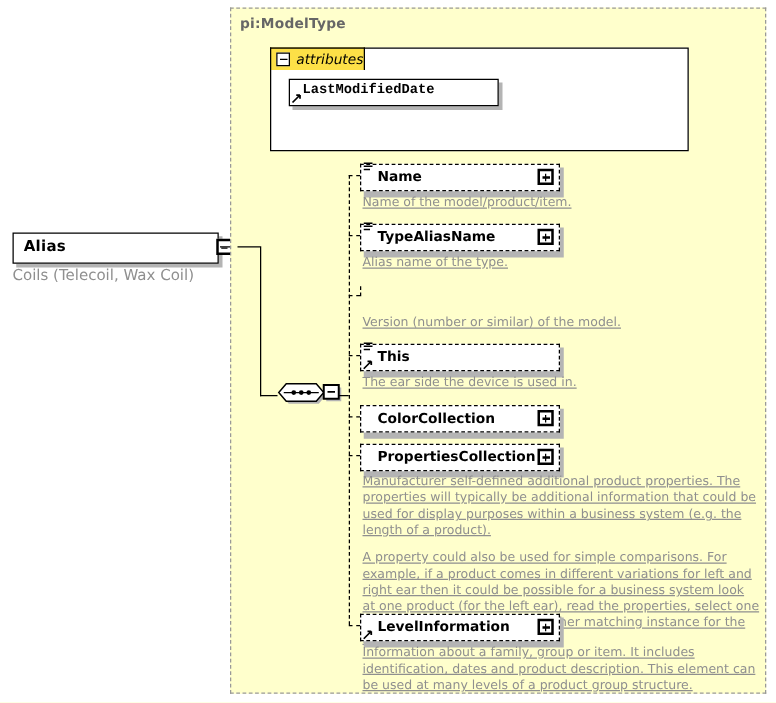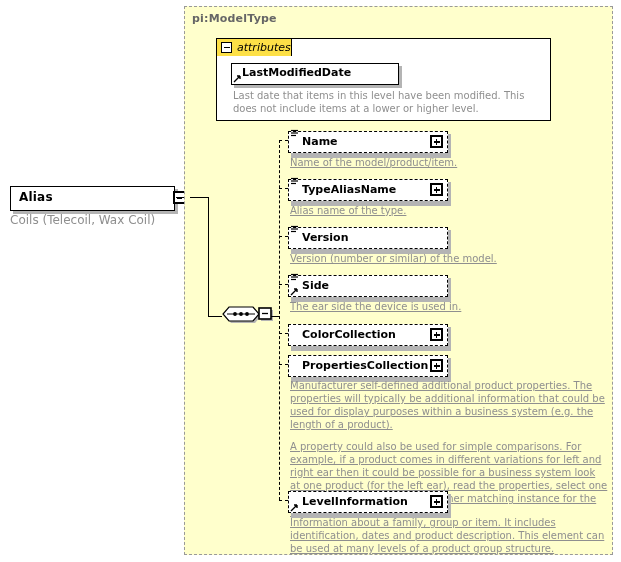--- a/index.html
+++ b/index.html
@@ -73,21 +73,21 @@
     border:1px solid #000;background:#fff;box-sizing:border-box;
   }
   #attributes-tab .tgl i{
     position:absolute;left:1.5px;top:4px;width:6px;height:1px;background:#000;
   }
   #attributes-tab .txt{
     position:absolute;left:20px;top:2px;font-size:11px;font-style:italic;color:#000;
   }
 
   
-  #attr-node{position:absolute;left:231px;top:63px;width:168px;height:22px;}
+  #attr-node{position:absolute;left:231px;top:63px;width:168px;height:22px;font-family:Liberation Mono, monospace;}
   #attr-node .shadow{position:absolute;left:3px;top:3px;width:168px;height:22px;background:#b4b4b4;}
   #attr-node .boxbody{position:absolute;left:0;top:0;width:166px;height:20px;border:1px solid #000;background:#fff;}
   #attr-node .lbl{position:absolute;left:11px;top:3px;font-size:11px;font-weight:bold;}
   .corner-arrow{
     position:absolute;width:9px;height:9px;
   }
   .corner-arrow svg{display:block;}
   #attr-annotation{
     position:absolute;left:233px;top:89px;width:310px;
     font-size:10px;color:#8f8f8f;line-height:13px;
@@ -161,21 +161,20 @@
   <div id="attr-node">
     <div class="shadow"></div>
     <div class="boxbody"></div>
     <div class="corner-arrow" style="left:2px;top:11px;">
       <svg width="9" height="9" viewBox="0 0 9 9">
           <path d="M1 8 L7 2 M7 2 L4 2 M7 2 L7 5" stroke="#000" stroke-width="1.4" fill="none"></path>
         </svg>
     </div>
     <div class="lbl">LastModifiedDate</div>
   </div>
-  <div id="attr-annotation">Last date that items in this level have been modified. This does not include items at a lower or higher level.</div>
 
   <div class="hline-solid" style="left:190px;top:197px;width:18px;"></div>
 
   <div class="vline-solid" style="left:208px;top:197px;height:120px;"></div>
 
   <div class="hline-solid" style="left:208px;top:316px;width:14px;"></div>
 
   <div id="sequence-node">
     <svg width="62" height="30" viewBox="0 0 62 30">
       <polygon points="13,6 37,6 43,13 37,20 13,20 7,13" fill="#b4b4b4"></polygon>
@@ -239,50 +238,38 @@
         </svg>
     </div>
     <div class="lbl">TypeAliasName</div>
     <div class="plus">
         <span class="h"></span>
         <span class="v"></span>
       </div>
   </div>
   <div class="el-annotation" style="left:290px;top:204px;width:250px;">Alias name of the type.</div>
 
-  <div class="el-node" style="left:288px;top:227px;width:160px;">
+  <div class="el-annotation" style="left:290px;top:252px;width:250px;">Version (number or similar) of the model.</div>
+
+  <div class="el-node" style="left:288px;top:275px;width:160px;">
     <div class="shadow"></div>
     <div class="boxbody"></div>
     <div class="seq-ico">
       <svg width="9" height="9" viewBox="0 0 9 9">
           <line x1="1" y1="2.5" x2="8" y2="2.5" stroke="#000" stroke-width="1.2"></line>
           <line x1="1" y1="5" x2="8" y2="5" stroke="#000" stroke-width="1.2"></line>
           <line x1="1" y1="7.5" x2="6" y2="7.5" stroke="#000" stroke-width="1.2"></line>
         </svg>
     </div>
-    <div class="lbl">Version</div>
-  </div>
-  <div class="el-annotation" style="left:290px;top:252px;width:250px;">Version (number or similar) of the model.</div>
-
-  <div class="el-node" style="left:288px;top:275px;width:160px;">
-    <div class="shadow"></div>
-    <div class="boxbody"></div>
-    <div class="seq-ico">
-      <svg width="9" height="9" viewBox="0 0 9 9">
-          <line x1="1" y1="2.5" x2="8" y2="2.5" stroke="#000" stroke-width="1.2"></line>
-          <line x1="1" y1="5" x2="8" y2="5" stroke="#000" stroke-width="1.2"></line>
-          <line x1="1" y1="7.5" x2="6" y2="7.5" stroke="#000" stroke-width="1.2"></line>
-        </svg>
-    </div>
     <div class="corner-arrow" style="left:2px;top:12px;">
       <svg width="9" height="9" viewBox="0 0 9 9">
           <path d="M1 8 L7 2 M7 2 L4 2 M7 2 L7 5" stroke="#000" stroke-width="1.4" fill="none"></path>
         </svg>
     </div>
-    <div class="lbl">Side</div>
+    <div class="lbl">This</div>
   </div>
   <div class="el-annotation" style="left:290px;top:300px;width:250px;">The ear side the device is used in.</div>
 
   <div class="el-node" style="left:288px;top:324px;width:160px;">
     <div class="shadow"></div>
     <div class="boxbody"></div>
     <div class="lbl">ColorCollection</div>
     <div class="plus">
         <span class="h"></span>
         <span class="v"></span>

